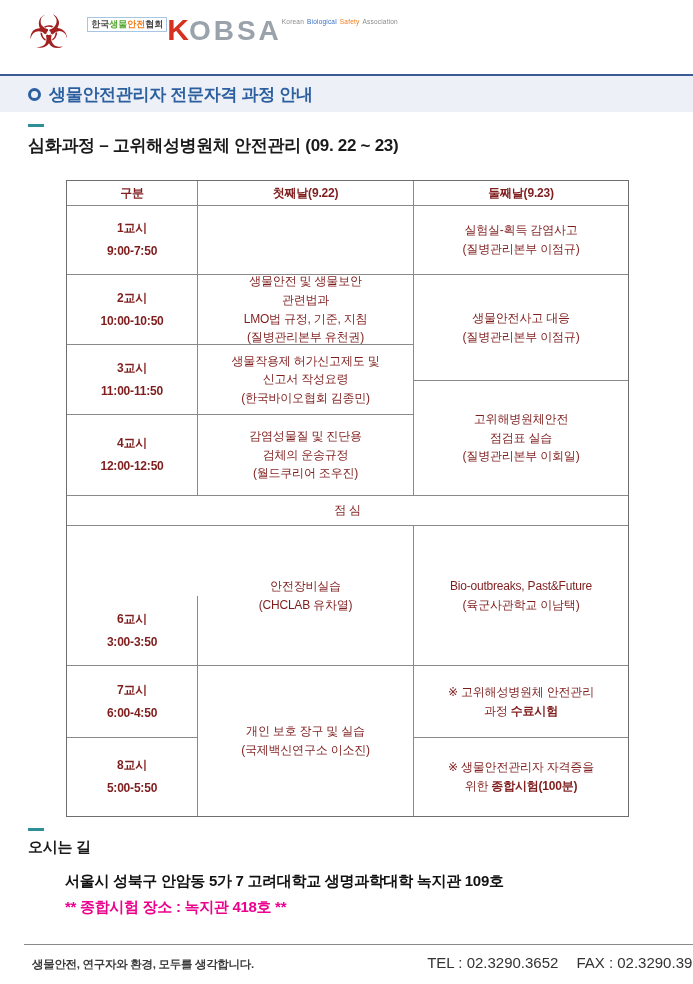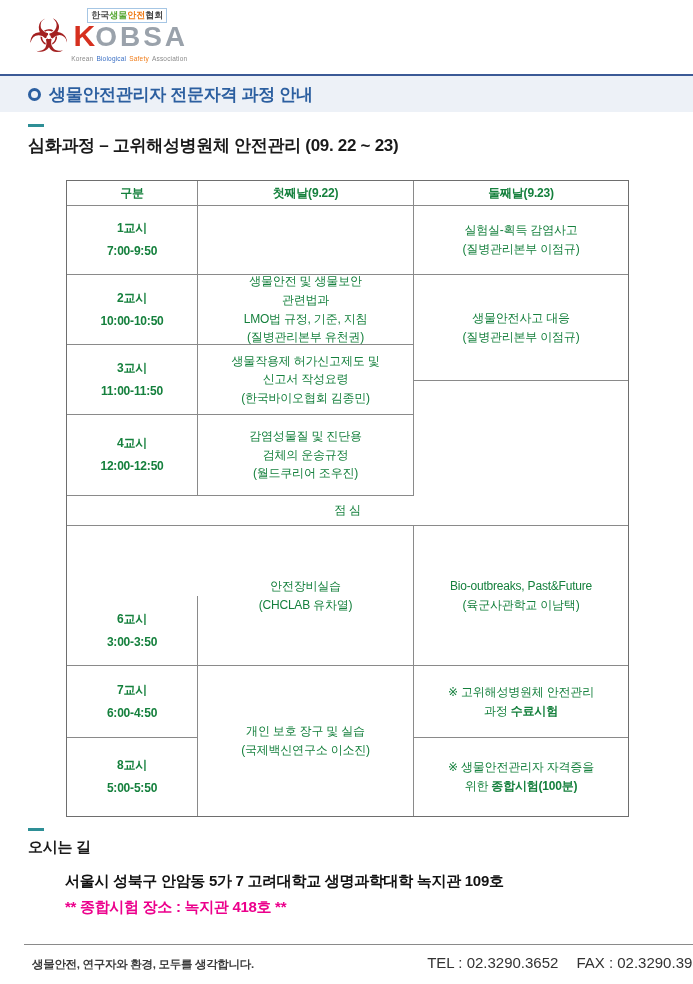--- a/index.html
+++ b/index.html
@@ -4,21 +4,21 @@
 <style>
   html,body{margin:0;padding:0;}
   body{
     width:693px;height:984px;position:relative;background:#ffffff;
     font-family:"Liberation Sans","DejaVu Sans",sans-serif;color:#222;
     overflow:hidden;
   }
   
   .logo{position:absolute;top:8px;left:28px;display:flex;align-items:center;}
   .biohazard{font-size:46px;line-height:48px;color:#a32020;margin-right:2px;}
-  .logo-text{display:flex;flex-direction:column;text-align:center;}
+  .logo-text{display:flex;flex-direction:row;text-align:center;}
   .kr-box{align-self:flex-start;margin-left:16px;border:1px solid #a6c6e4;
           padding:0 3px;font-size:9px;font-weight:bold;line-height:13px;white-space:nowrap;}
   .kr-box .g1{color:#4a4a4a}.kr-box .g2{color:#56a632}.kr-box .g3{color:#f07d1a}.kr-box .g4{color:#4a4a4a}
   .kobsa{line-height:26px;white-space:nowrap;}
   .kobsa .k{font-size:30px;font-weight:bold;color:#d6301f;}
   .kobsa .rest{font-size:28px;font-weight:bold;color:#9aa2ab;letter-spacing:3px;}
   .en-name{font-size:6.5px;line-height:9px;white-space:nowrap;letter-spacing:.2px;}
   .en-name span{margin-right:3px;}
   .en-name .e1{color:#8a8a8a}.en-name .e2{color:#3a6fc4}.en-name .e3{color:#f07d1a}.en-name .e4{color:#8a8a8a}
   
@@ -36,21 +36,21 @@
   .sec-directions{top:828px;}
   .sec-directions .sec-title{font-size:15px;}
   
   .schedule{position:absolute;top:180px;left:66px;
             display:grid;
             grid-template-columns:131px 216px 214px;
             grid-template-rows:25px 69px 70px 36px 34px 81px 30px 70px 70px 72px 78px;
             border:1px solid #6e6e6e;background:#fff;}
   .cell{border-right:1px solid #8a8a8a;border-bottom:1px solid #8a8a8a;
         display:flex;align-items:center;justify-content:center;text-align:center;
-        font-size:12px;color:#15803d;white-space:pre-line;line-height:1.55;
+        font-size:12px;color:#7f1d1d;white-space:pre-line;line-height:1.55;
         padding:2px;box-sizing:border-box;letter-spacing:-.2px;}
   .cell.hdr{font-weight:bold;}
   .cell.period{font-weight:bold;line-height:1.9;}
   .cell.noR{border-right:none;}
   .cell.noB{border-bottom:none;}
   .cell b{font-weight:bold;}
   .h1{grid-area:1/1}.h2{grid-area:1/2}.h3{grid-area:1/3}
   .p1{grid-area:2/1}.d1c1{grid-area:2/2}.d2c1{grid-area:2/3}
   .p2{grid-area:3/1}.d1c2{grid-area:3/2}.d2c23{grid-area:3/3/5/4}
   .p3{grid-area:4/1/6/2}.d1c3{grid-area:4/2/6/3}.d2c34{grid-area:5/3/7/4}
@@ -100,39 +100,42 @@
   <span class="sec-dash"></span>
   <span class="sec-title">심화과정 – 고위해성병원체 안전관리 (09. 22 ~ 23)</span>
 </div>
 
 <div class="schedule">
   <div class="cell hdr h1">구분</div>
   <div class="cell hdr h2">첫째날(9.22)</div>
   <div class="cell hdr h3 noR">둘째날(9.23)</div>
 
   <div class="cell period p1">1교시
-7:00-9:50</div>
+9:00-7:50</div>
   <div class="cell d1c1"></div>
   <div class="cell d2c1 noR">실험실-획득 감염사고
 (질병관리본부 이점규)</div>
 
   <div class="cell period p2">2교시
 10:00-10:50</div>
   <div class="cell d1c2">생물안전 및 생물보안
 관련법과
 LMO법 규정, 기준, 지침
 (질병관리본부 유천권)</div>
   <div class="cell d2c23 noR">생물안전사고 대응
 (질병관리본부 이점규)</div>
 
   <div class="cell period p3">3교시
 11:00-11:50</div>
   <div class="cell d1c3">생물작용제 허가신고제도 및
 신고서 작성요령
 (한국바이오협회 김종민)</div>
+  <div class="cell d2c34 noR">고위해병원체안전
+점검표 실습
+(질병관리본부 이회일)</div>
 
   <div class="cell period p4">4교시
 12:00-12:50</div>
   <div class="cell d1c4">감염성물질 및 진단용
 검체의 운송규정
 (월드쿠리어 조우진)</div>
 
   <div class="cell lunch noR">점 심</div>
 
   <div class="cell period p6">6교시

